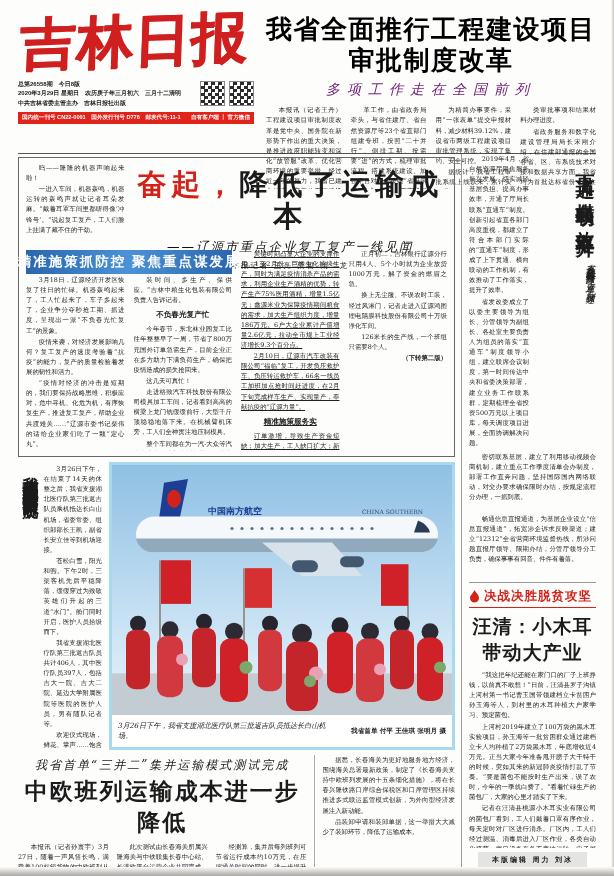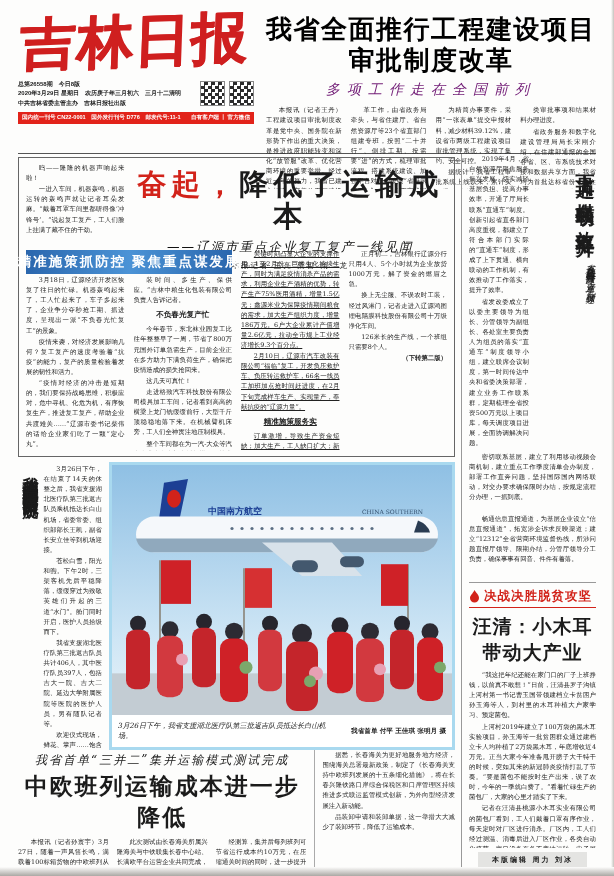--- a/index.html
+++ b/index.html
@@ -75,21 +75,21 @@
         padding:2px 2px 0 3px;white-space:nowrap;}
   .sidebar-text{flex:1;padding:2px 4px 0 2px;}
   .photo-frame{flex:1;margin-left:3px;border:3px solid #a9d9ef;background:#fff;
         display:flex;flex-direction:column;}
   .photo-frame svg{display:block;width:100%;height:252px;}
   .caption-row{height:24px;display:flex;align-items:center;padding:16px 6px;gap:16px;}
   .caption{font-style:italic;font-size:7.2px;flex:1;}
   .credit{font-size:6.6px;font-weight:bold;white-space:nowrap;}
 
   
-  .bottom-article{flex:1;display:flex;gap:8px;overflow:hidden;}
+  .bottom-article{margin-top:5px;flex:1;display:flex;gap:8px;overflow:hidden;}
   .ba-left{width:66%;display:flex;flex-direction:column;}
   .ba-kicker{font-style:italic;font-size:12px;letter-spacing:2px;text-align:center;margin:2px 0 1px;}
   .ba-headline{font-family:"Liberation Sans",sans-serif;font-size:23px;font-weight:900;
         letter-spacing:2px;text-align:center;margin:1px 0 4px;}
   .ba-cols{display:grid;grid-template-columns:repeat(3,1fr);gap:0 8px;flex:1;overflow:hidden;}
   .ba-right{flex:1;border-left:1px solid #aaa;padding-left:7px;}
 
   
   .ra-top{display:flex;height:294px;overflow:hidden;}
   .ra-textcol{width:60px;flex:0 0 60px;}

